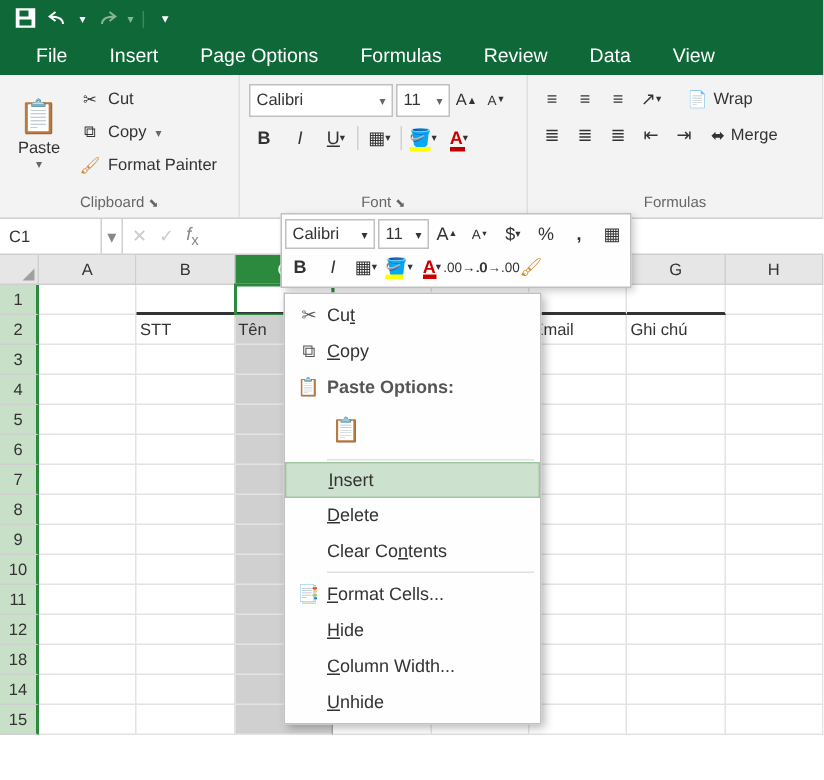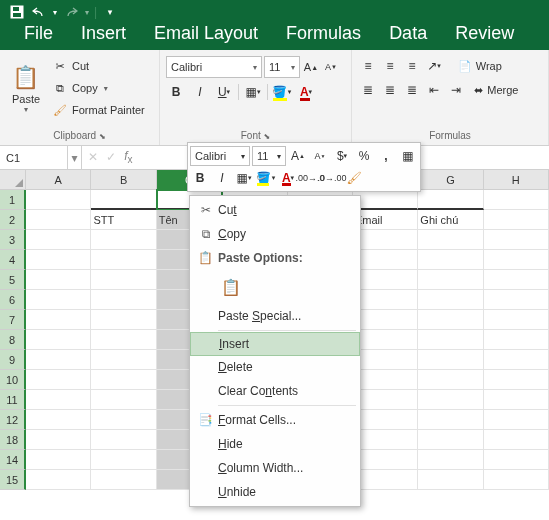--- a/index.html
+++ b/index.html
@@ -3,21 +3,21 @@
 <meta charset="utf-8">
 <style>
 * { margin: 0; padding: 0; box-sizing: border-box; font-family: 'Segoe UI', Tahoma, sans-serif; }
 body { background: #fff; font-size: 12px; color: #333; width: 549px; height: 520px; overflow: hidden; position: relative; }
 
 .titlebar { background: #0e6837; height: 24px; display: flex; align-items: center; padding: 0 6px; }
 .titlebar .qat-btn { width: 22px; height: 20px; display: flex; align-items: center; justify-content: center; color: #fff; }
 .titlebar .qat-sep { color: #3a8a5c; margin: 0 2px; }
 
 .ribbon-tabs { background: #0e6837; height: 26px; display: flex; align-items: flex-end; padding-left: 10px; }
-.ribbon-tab { padding: 4px 14px 6px; color: #fff; font-size: 18px; cursor: pointer; margin-top: 26px; }
+.ribbon-tab { padding: 4px 14px 6px; color: #fff; font-size: 13px; cursor: pointer; margin-top: 26px; }
 .ribbon-tab.active { background: #f3f3f3; color: #1a7a3f; }
 
 .ribbon { background: #f3f3f3; border-bottom: 1px solid #d0d0d0; height: 96px; display: flex; }
 .ribbon-group { border-right: 1px solid #e0e0e0; padding: 2px 6px; display: flex; flex-direction: column; }
 .ribbon-group-label { text-align: center; font-size: 10px; color: #666; margin-top: auto; padding-bottom: 2px; }
 
 .clipboard-group { width: 160px; }
 .clipboard-body { display: flex; gap: 4px; padding-top: 4px; }
 .paste-big { display: flex; flex-direction: column; align-items: center; justify-content: center; width: 40px; height: 66px; cursor: pointer; }
 .paste-big .icon { font-size: 22px; color: #d88a2e; }
@@ -101,24 +101,25 @@
       </svg>
     </div>
   <div class="qat-btn" style="width:10px;color:#fff;font-size:8px;opacity:0.5">▾</div>
   <div class="qat-sep">|</div>
   <div class="qat-btn" style="color:#fff;font-size:9px;">▾</div>
 </div>
 
 <div class="ribbon-tabs">
   <div class="ribbon-tab">File</div>
   <div class="ribbon-tab">Insert</div>
-  <div class="ribbon-tab">Email Layout</div>
+  <div class="ribbon-tab">Page Options</div>
   <div class="ribbon-tab">Formulas</div>
+  <div class="ribbon-tab">Review</div>
   <div class="ribbon-tab">Data</div>
-  <div class="ribbon-tab">Review</div>
+  <div class="ribbon-tab">View</div>
 </div>
 
 <div class="ribbon">
   <div class="ribbon-group clipboard-group">
     <div class="clipboard-body">
       <div class="paste-big">
         <div class="icon">📋</div>
         <div class="lbl">Paste</div>
         <div style="font-size:8px;color:#666;">▾</div>
       </div>
@@ -462,24 +463,20 @@
     </div>
   <div class="ctx-item hdr">
       <span class="ic" style="color:#d88a2e;">📋</span>
       <span class="lbl">Paste Options:</span>
     </div>
   <div class="ctx-paste-icons">
     <div class="paste-opt">
         <span style="color:#d88a2e;font-size:16px;">📋</span>
       </div>
   </div>
-  <div class="ctx-item">
-      <span class="ic"></span>
-      <span class="lbl">Paste <span class="u">S</span>pecial...</span>
-    </div>
   <div class="ctx-sep"></div>
   <div class="ctx-item hover">
       <span class="ic"></span>
       <span class="lbl"><span class="u">I</span>nsert</span>
     </div>
   <div class="ctx-item">
       <span class="ic"></span>
       <span class="lbl"><span class="u">D</span>elete</span>
     </div>
   <div class="ctx-item">

